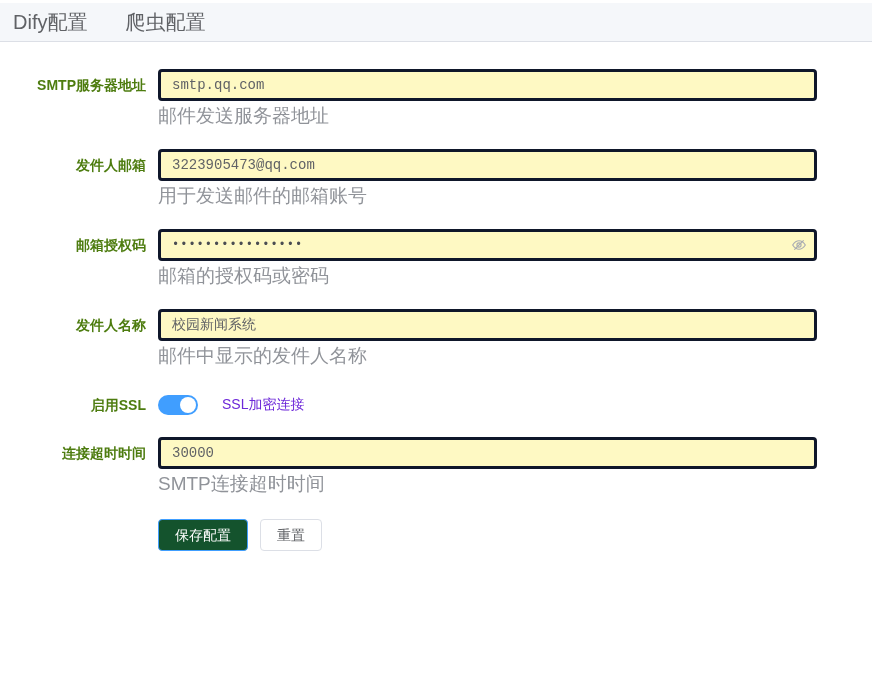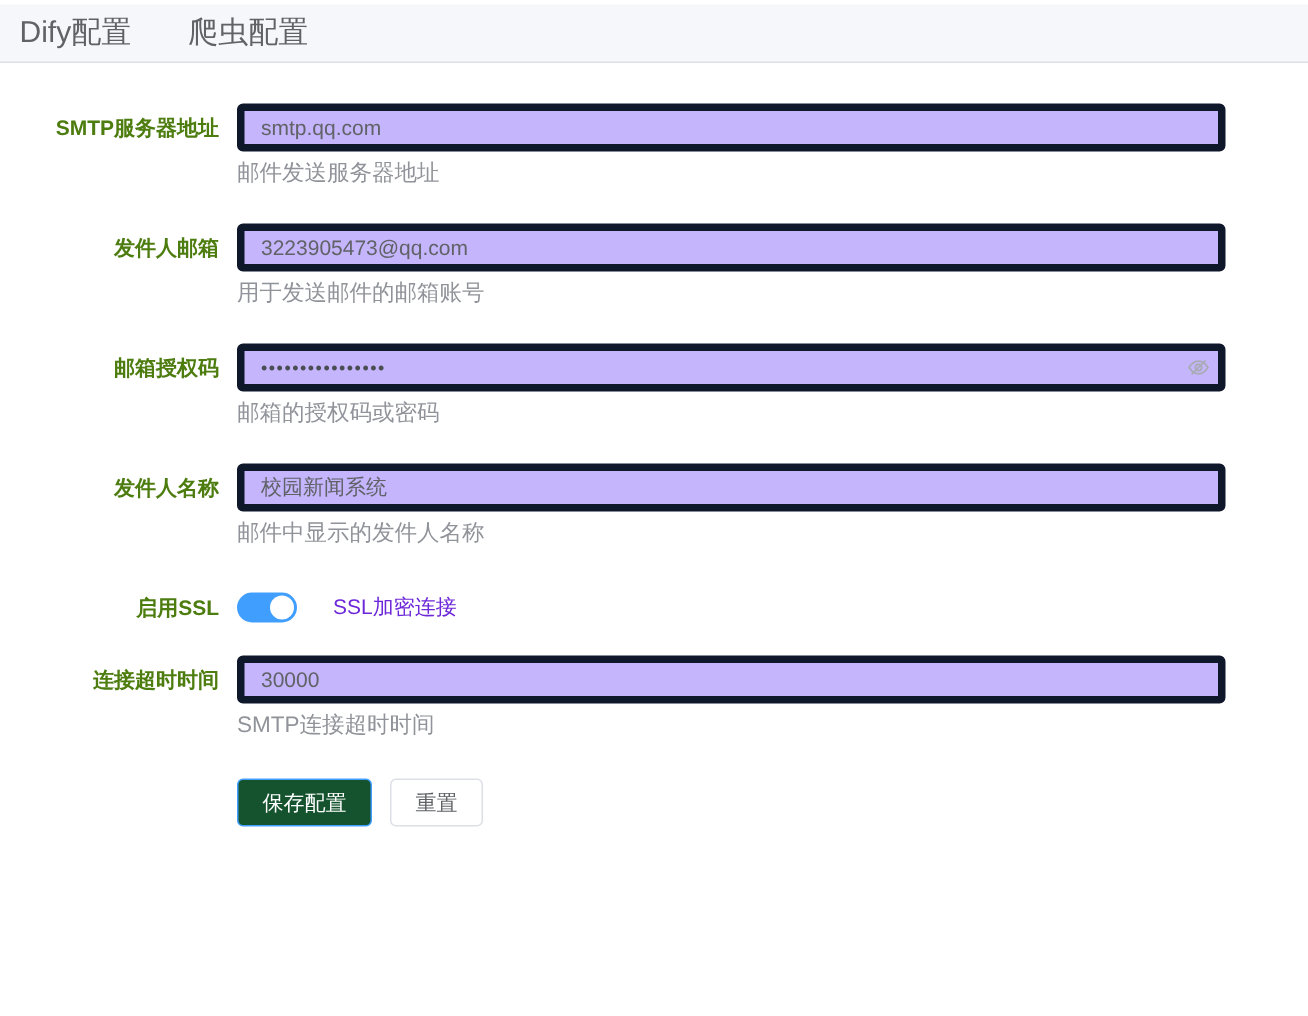--- a/index.html
+++ b/index.html
@@ -28,32 +28,32 @@
   .form { padding:27px 0 0 0; width:817px; }
   .form-item { display:flex; margin-bottom:24px; }
   .form-item.switch-item { margin-bottom:16px; }
   .form-label {
     flex:0 0 158px; padding-right:12px; text-align:right;
     line-height:32px; color:#4d7c0f; font-weight:700; font-size:14px;
   }
   .form-content { flex:1; min-width:0; }
   .input-wrap { position:relative; }
   .el-input {
-    width:100%; height:32px; border:5px solid #0f172a; border-radius:4px;
-    padding:0 11px; font-size:14px; color:#606266; background:#c4b5fd;
-    outline:none; font-family:Liberation Sans, sans-serif;
+    width:100%; height:32px; border:3px solid #0f172a; border-radius:4px;
+    padding:0 11px; font-size:14px; color:#606266; background:#fef9c3;
+    outline:none; font-family:Liberation Mono, monospace;
   }
   .el-input.with-suffix { padding-right:34px; }
   .el-input.pwd { font-size:12px; letter-spacing:1px; color:#4a4d52; }
   .suffix-icon {
     position:absolute; right:9px; top:50%; transform:translateY(-50%);
     width:18px; height:18px; display:flex; align-items:center; justify-content:center;
     cursor:pointer;
   }
-  .helper { margin-top:6px; font-size:15px; color:#909399; line-height:18px; }
+  .helper { margin-top:6px; font-size:19px; color:#909399; line-height:18px; }
   
   .switch-content { display:flex; align-items:center; height:32px; }
   .switch {
     width:40px; height:20px; border-radius:10px; background:#409eff;
     position:relative; cursor:pointer; flex:0 0 40px;
   }
   .switch .knob {
     position:absolute; top:2px; right:2px; width:16px; height:16px;
     border-radius:50%; background:#fff;
   }

